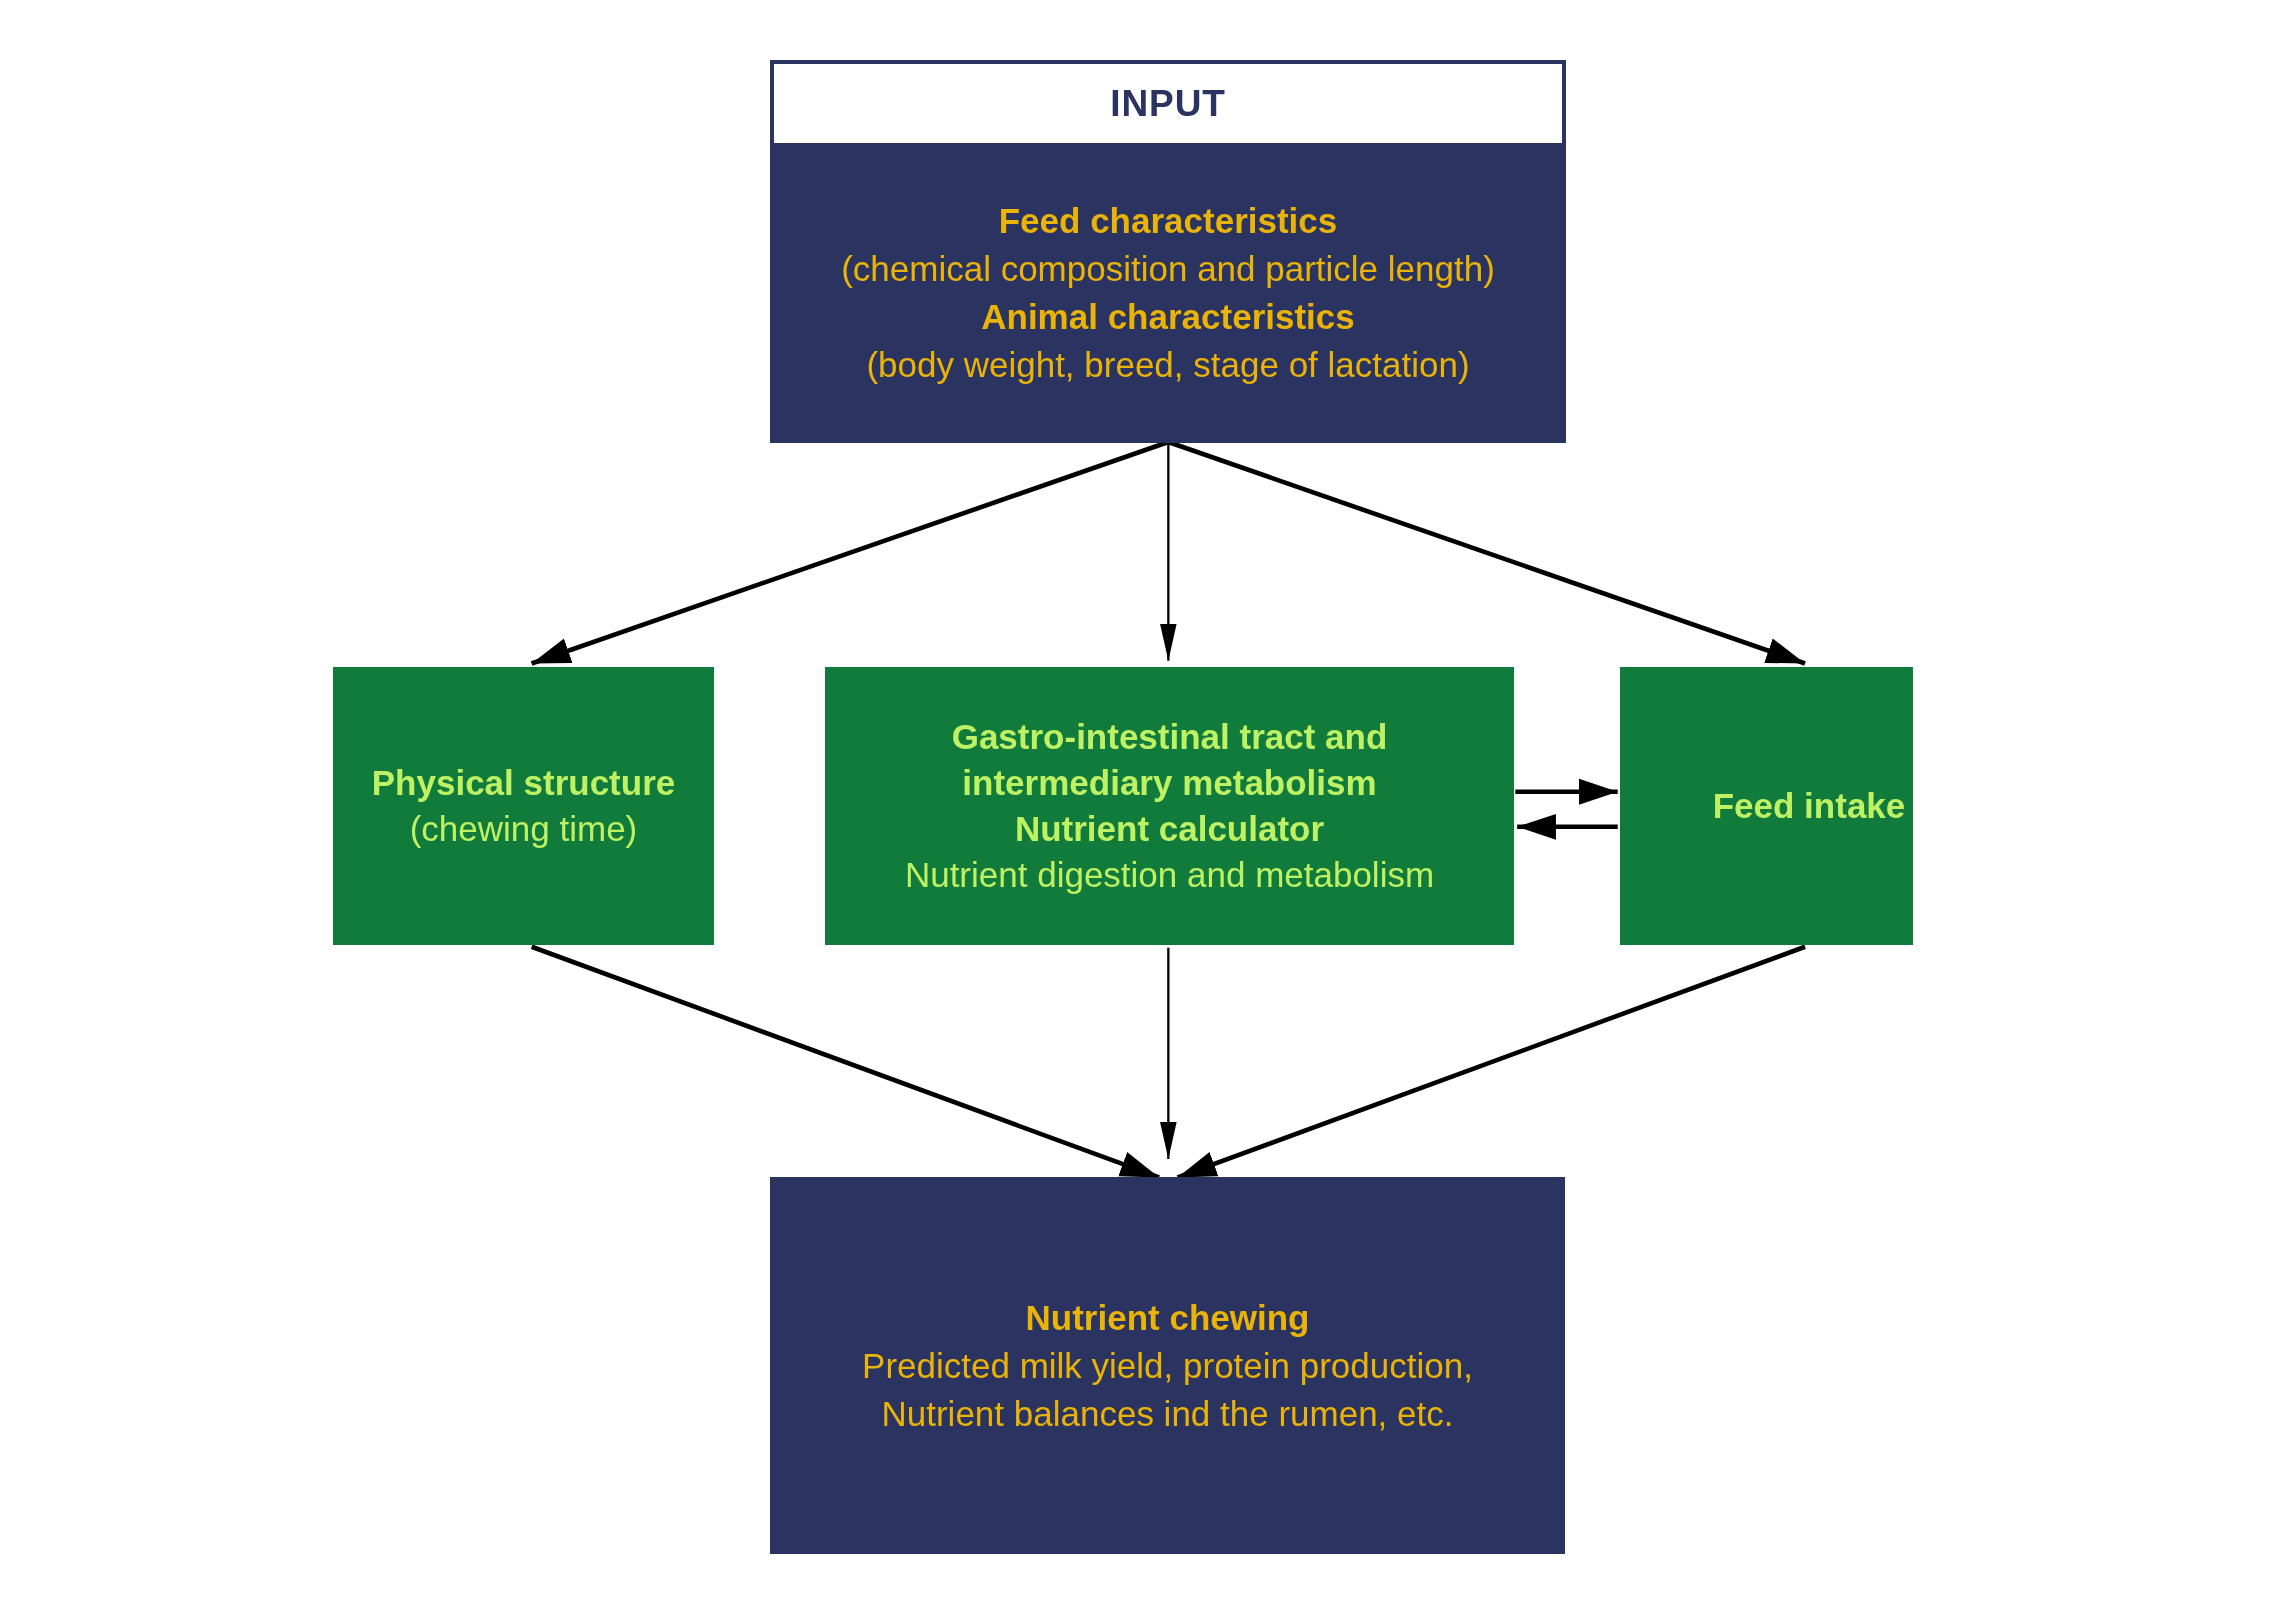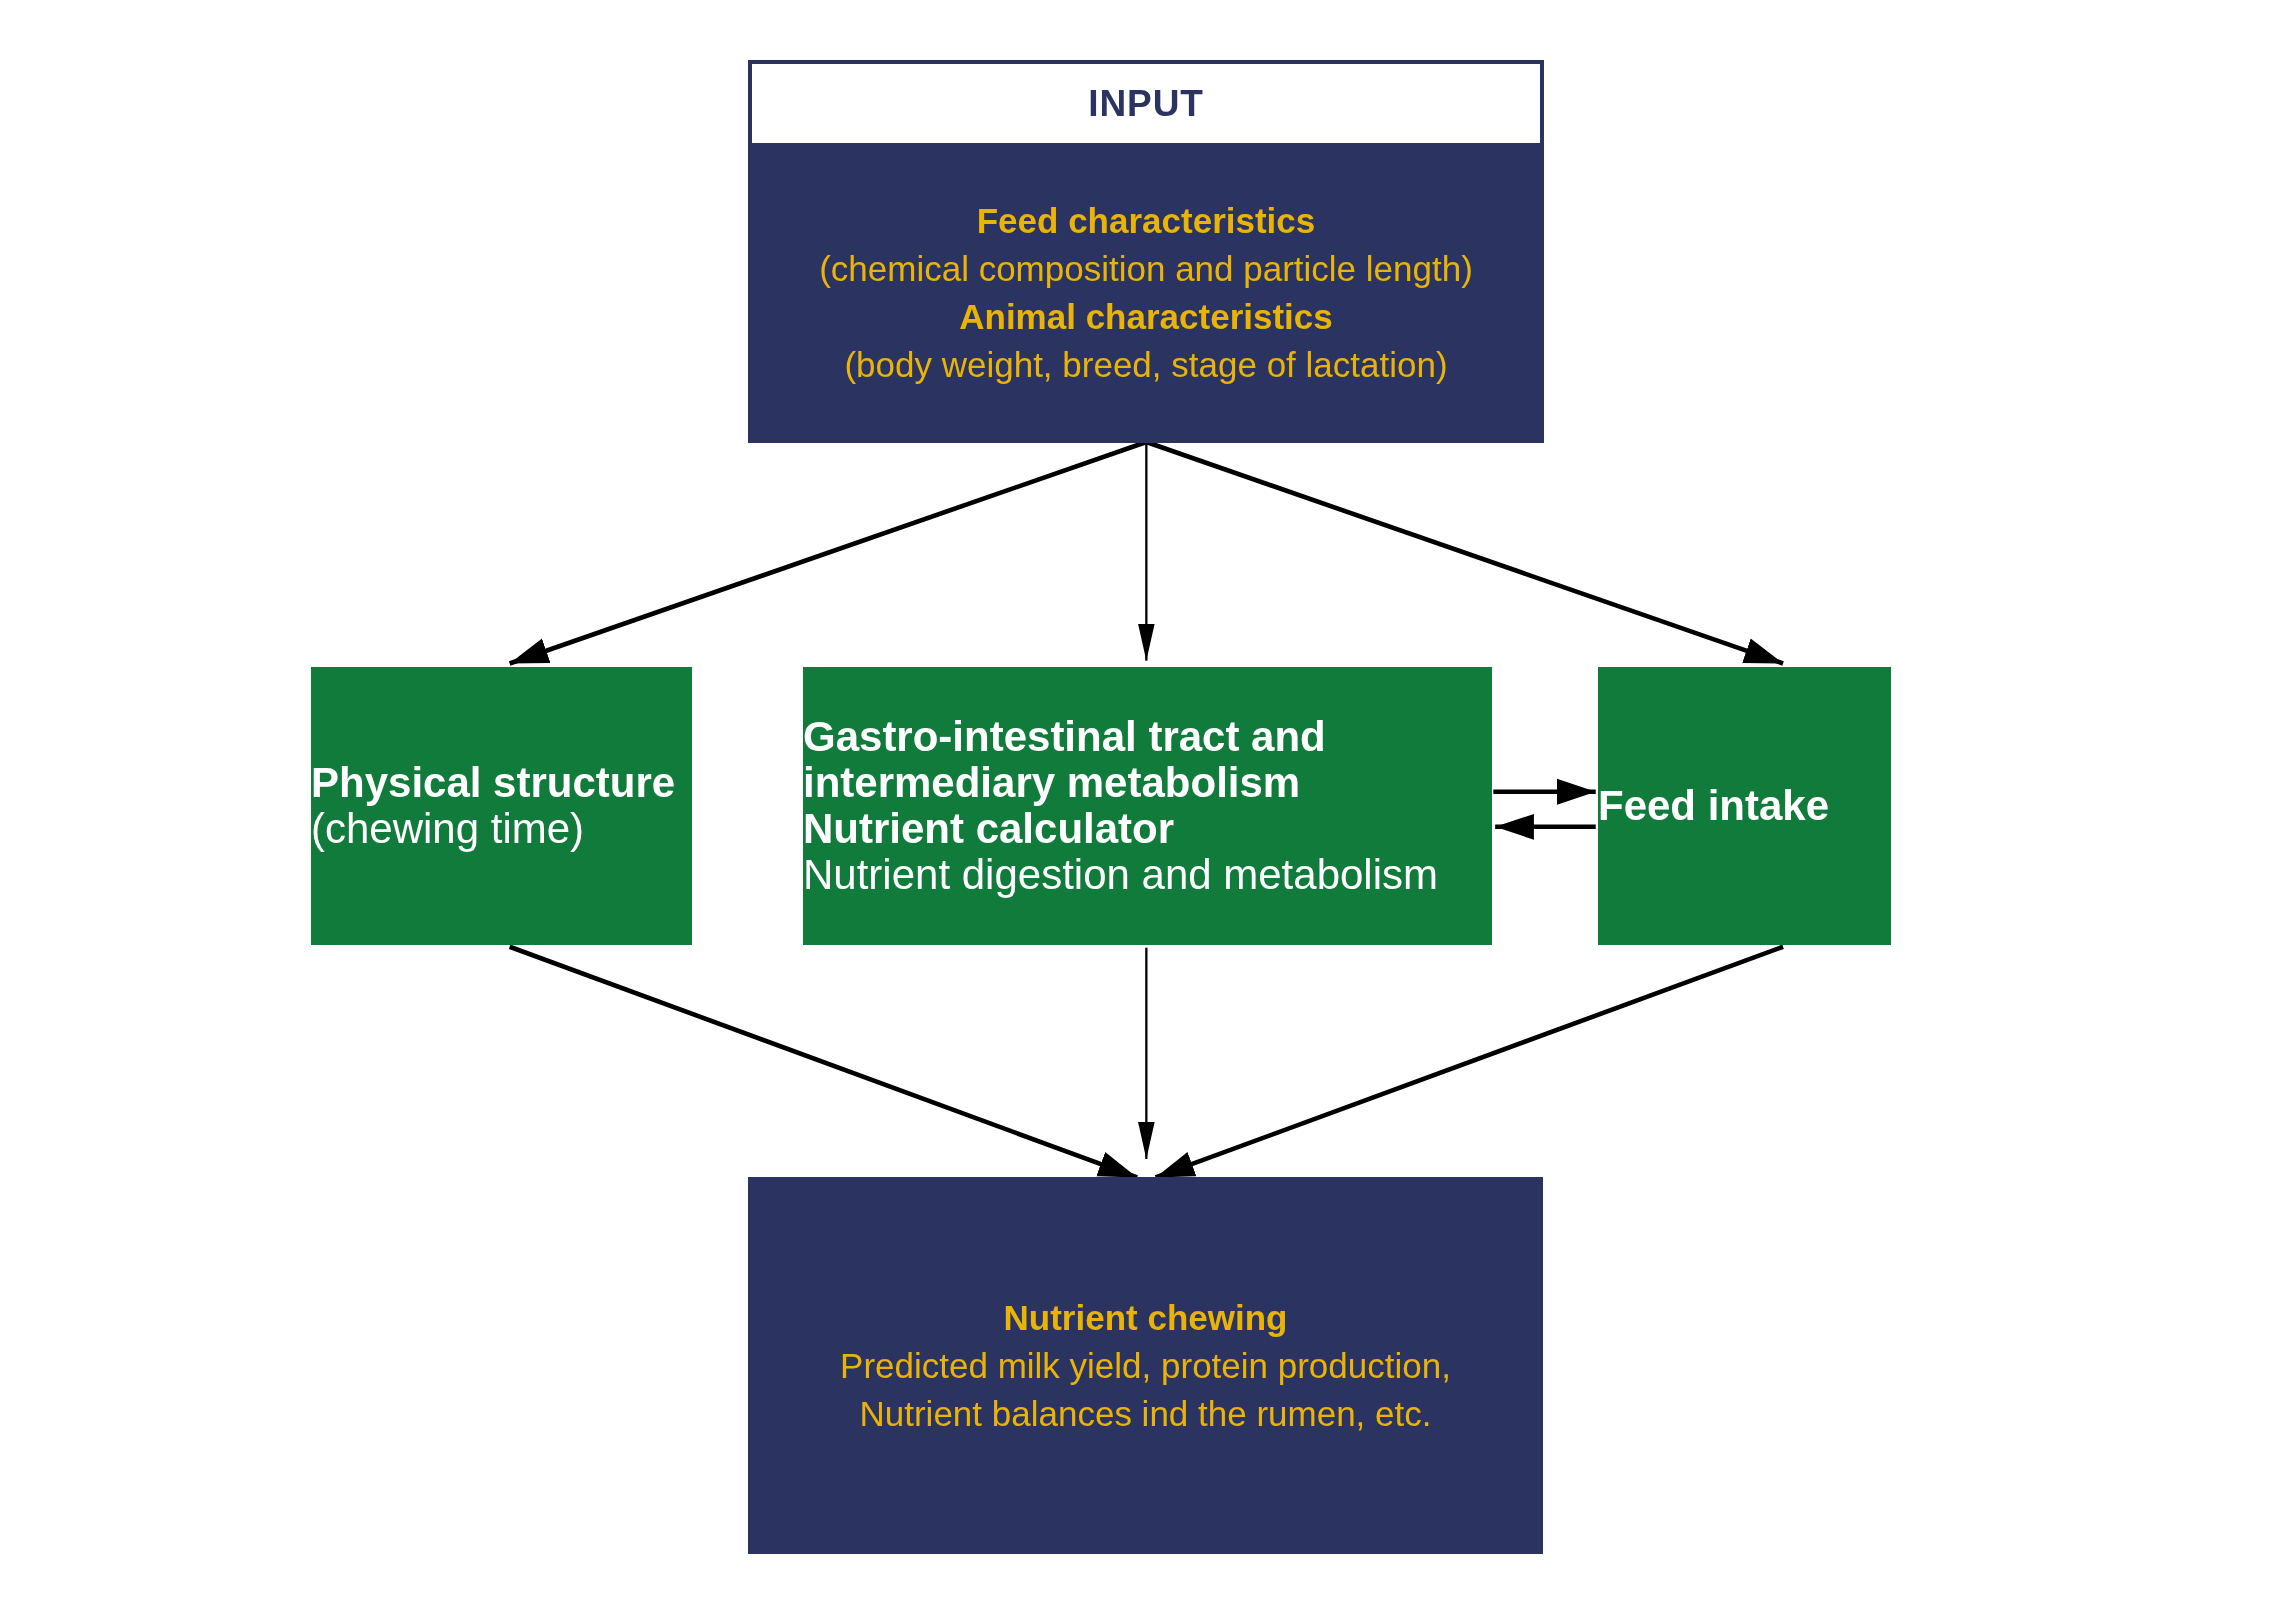--- a/index.html
+++ b/index.html
@@ -7,20 +7,21 @@
     padding: 0;
     background: #ffffff;
     font-family: "Liberation Sans", sans-serif;
   }
   #stage {
     position: relative;
     width: 1891px;
     height: 1613px;
     background: #ffffff;
     overflow: hidden;
+    margin-left: 22px;
   }
   .box {
     position: absolute;
     box-sizing: border-box;
   }
   
   .io-box {
     border: 4.6px solid var(--navy);
     background: var(--navy);
     display: flex;
@@ -48,24 +49,24 @@
     color: #eab308;
     font-size: 35px;
     line-height: 48px;
     text-align: center;
   }
   
   .green-box {
     background: var(--green);
     display: flex;
     flex-direction: column;
-    align-items: flex-start;
+    align-items: center;
     justify-content: center;
-    color: #ffffff;
-    font-size: 42px;
+    color: #bef264;
+    font-size: 35px;
     line-height: 46px;
     text-align: center;
   }
   .bold { font-weight: bold; }
   .line { display: block; white-space: nowrap; }
   #arrow-layer {
     position: absolute;
     left: 0;
     top: 0;
     width: 2289px;

